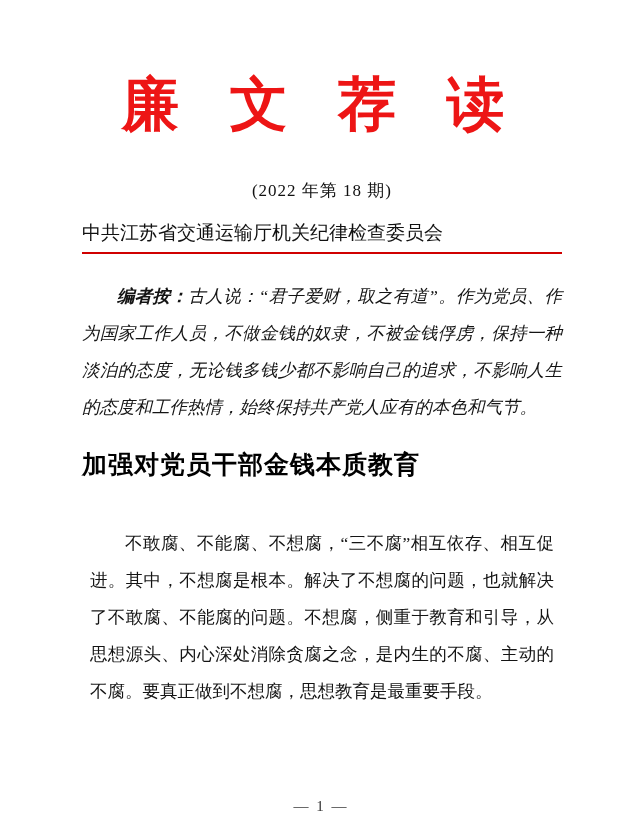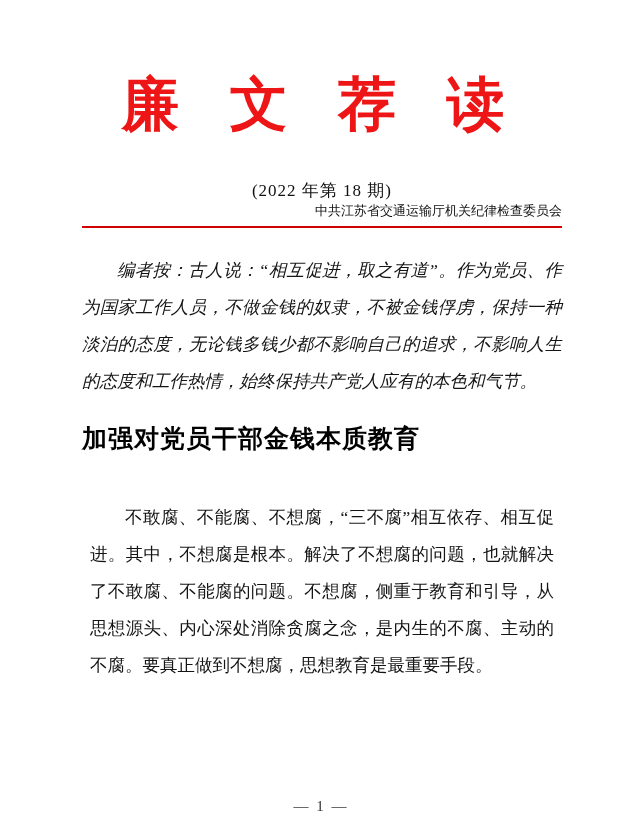--- a/index.html
+++ b/index.html
@@ -26,46 +26,47 @@
     font-weight: bold;
     letter-spacing: 18px;
     color: #ed1515;
     line-height: 1.15;
     white-space: nowrap;
   }
   .issue-line {
     text-align: center;
     font-size: 17px;
     letter-spacing: 1px;
+    margin-bottom: 18px;
     color: #111111;
   }
   .pub-row {
     display: flex;
-    justify-content: flex-end;
+    justify-content: flex-start;
     align-items: baseline;
-    font-size: 13px;
+    font-size: 19px;
     color: #111111;
     margin-bottom: 6px;
   }
   .red-rule {
     border: none;
     border-top: 2.5px solid #d00000;
     margin: 0 0 24px 0;
   }
   .editor-note {
     margin: 0 0 22px 0;
     font-style: italic;
     font-size: 17.5px;
     line-height: 37px;
     text-align: justify;
     text-indent: 2em;
     color: #141414;
   }
   .editor-note .note-label {
-    font-weight: normal;
+    font-weight: bold;
   }
   .article-title {
     margin: 10px 0 0 0;
     text-align: left;
     font-size: 25px;
     font-weight: bold;
     letter-spacing: 1px;
     color: #000000;
   }
   .article-body {
@@ -99,21 +100,21 @@
 
   <div class="issue-line">(2022 年第 18 期)</div>
 
   <div class="pub-row">
     <span>中共江苏省交通运输厅机关纪律检查委员会</span>
   </div>
 
   <hr class="red-rule">
 
   <p class="editor-note">
-    <span class="note-label">编者按：</span><span>古人说：“相互促进，取之有道”。作为党员、作为国家工作人员，不做金钱的奴隶，不被金钱俘虏，保持一种淡泊的态度，无论钱多钱少都不影响自己的追求，不影响人生的态度和工作热情，始终保持共产党人应有的本色和气节。</span>
+    <span class="note-label">编者按：</span><span>古人说：“君子爱财，取之有道”。作为党员、作为国家工作人员，不做金钱的奴隶，不被金钱俘虏，保持一种淡泊的态度，无论钱多钱少都不影响自己的追求，不影响人生的态度和工作热情，始终保持共产党人应有的本色和气节。</span>
   </p>
 
   <h2 class="article-title">加强对党员干部金钱本质教育</h2>
 
   <div class="article-body">
     <p>不敢腐、不能腐、不想腐，“三不腐”相互依存、相互促进。其中，不想腐是根本。解决了不想腐的问题，也就解决了不敢腐、不能腐的问题。不想腐，侧重于教育和引导，从思想源头、内心深处消除贪腐之念，是内生的不腐、主动的不腐。要真正做到不想腐，思想教育是最重要手段。</p>
   </div>
 
   <div class="page-footer">— 1 —</div>
 

